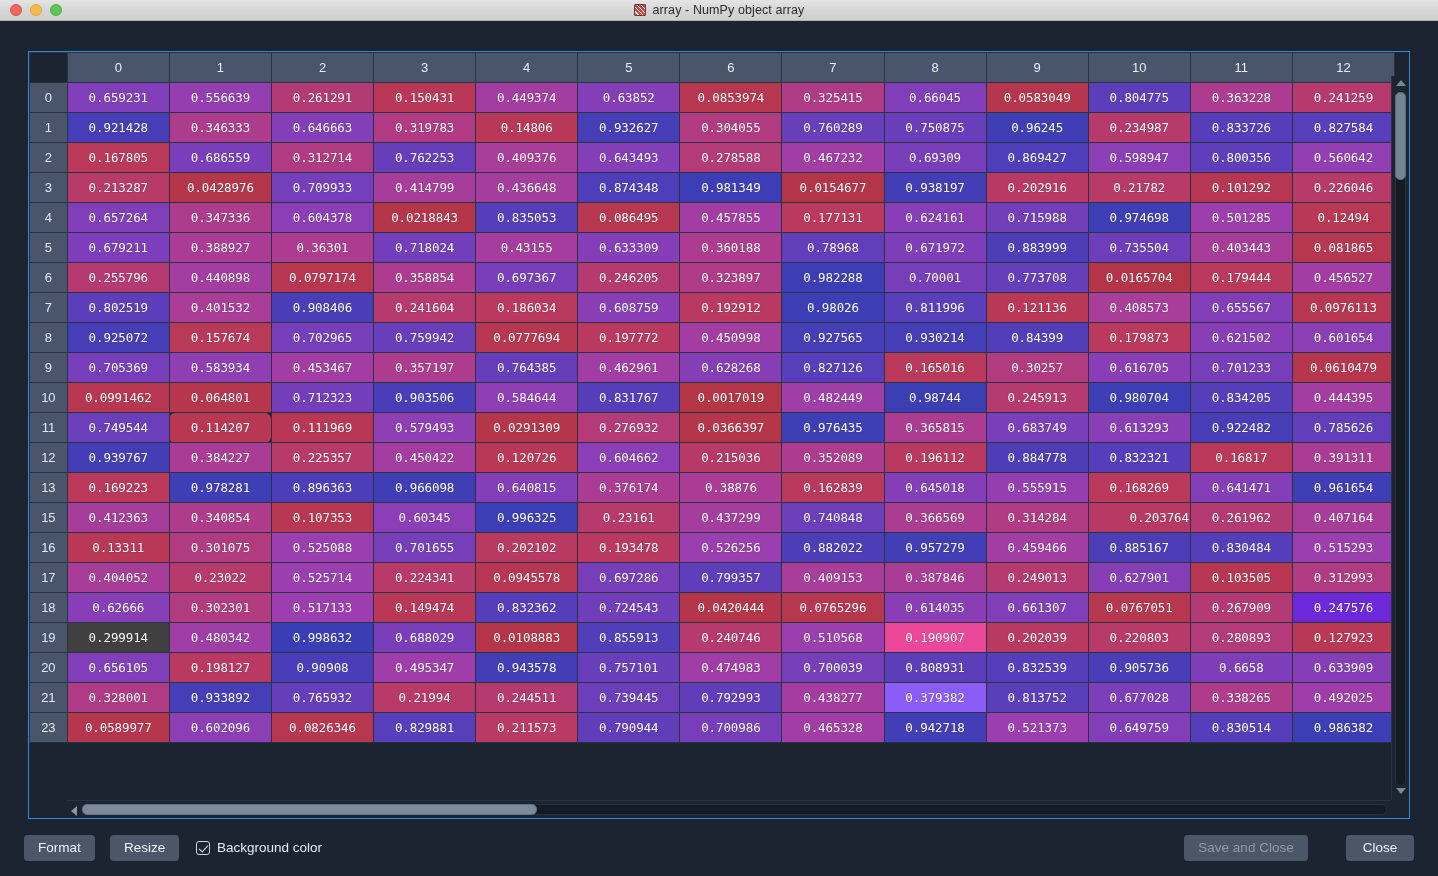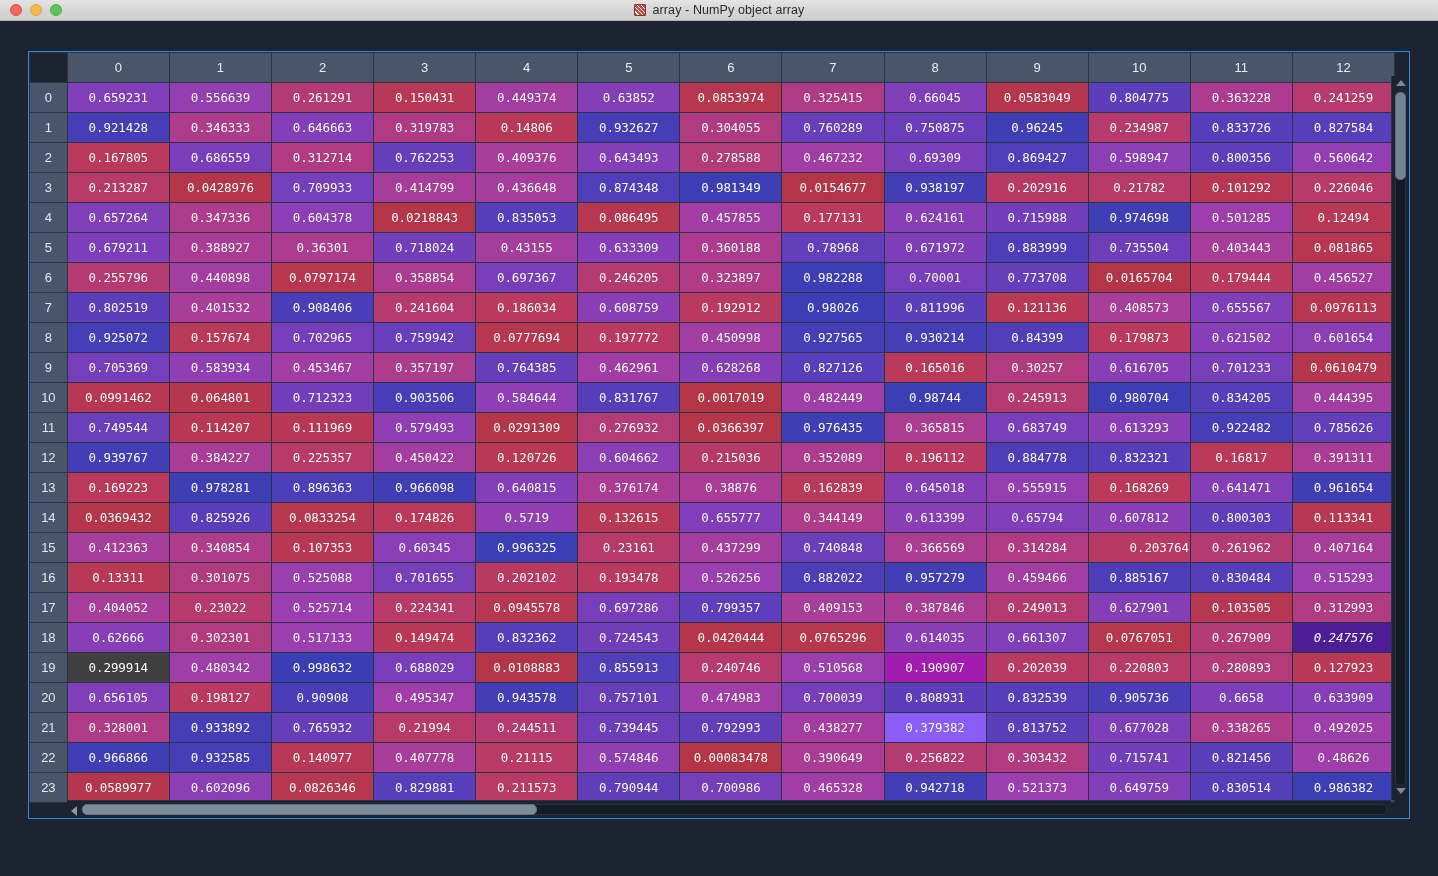--- a/index.html
+++ b/index.html
@@ -460,21 +460,21 @@
               <td class="cell" style="background: rgb(160, 62, 168);">0.482449</td>
               <td class="cell" style="background: rgb(60, 62, 180);">0.98744</td>
               <td class="cell" style="background: rgb(181, 58, 111);">0.245913</td>
               <td class="cell" style="background: rgb(61, 62, 181);">0.980704</td>
               <td class="cell" style="background: rgb(85, 62, 186);">0.834205</td>
               <td class="cell" style="background: rgb(164, 61, 161);">0.444395</td>
             </tr>
             <tr>
               <th class="rowhead">11</th>
               <td class="cell" style="background: rgb(107, 62, 186);">0.749544</td>
-              <td class="cell" style="background: rgb(184, 56, 84);">0.114207</td>
+              <td class="cell" style="background: rgb(184, 56, 84); border-radius: 6px;">0.114207</td>
               <td class="cell" style="background: rgb(184, 55, 84);">0.111969</td>
               <td class="cell" style="background: rgb(144, 62, 180);">0.579493</td>
               <td class="cell" style="background: rgb(181, 54, 74);">0.0291309</td>
               <td class="cell" style="background: rgb(179, 59, 120);">0.276932</td>
               <td class="cell" style="background: rgb(181, 54, 74);">0.0366397</td>
               <td class="cell" style="background: rgb(62, 62, 181);">0.976435</td>
               <td class="cell" style="background: rgb(172, 60, 145);">0.365815</td>
               <td class="cell" style="background: rgb(123, 62, 186);">0.683749</td>
               <td class="cell" style="background: rgb(137, 62, 182);">0.613293</td>
               <td class="cell" style="background: rgb(71, 62, 183);">0.922482</td>
@@ -506,36 +506,20 @@
               <td class="cell" style="background: rgb(171, 60, 147);">0.376174</td>
               <td class="cell" style="background: rgb(170, 60, 150);">0.38876</td>
               <td class="cell" style="background: rgb(185, 57, 90);">0.162839</td>
               <td class="cell" style="background: rgb(131, 62, 184);">0.645018</td>
               <td class="cell" style="background: rgb(149, 62, 178);">0.555915</td>
               <td class="cell" style="background: rgb(186, 57, 91);">0.168269</td>
               <td class="cell" style="background: rgb(132, 62, 184);">0.641471</td>
               <td class="cell" style="background: rgb(64, 62, 181);">0.961654</td>
             </tr>
             <tr>
-              <th class="rowhead">14</th>
-              <td class="cell" style="background: rgb(181, 54, 75);">0.0369432</td>
-              <td class="cell" style="background: rgb(88, 62, 186);">0.825926</td>
-              <td class="cell" style="background: rgb(183, 55, 80);">0.0833254</td>
-              <td class="cell" style="background: rgb(186, 57, 91);">0.174826</td>
-              <td class="cell" style="background: rgb(146, 62, 179);">0.5719</td>
-              <td class="cell" style="background: rgb(184, 56, 86);">0.132615</td>
-              <td class="cell" style="background: rgb(129, 62, 184);">0.655777</td>
-              <td class="cell" style="background: rgb(174, 60, 139);">0.344149</td>
-              <td class="cell" style="background: rgb(137, 62, 182);">0.613399</td>
-              <td class="cell" style="background: rgb(128, 62, 185);">0.65794</td>
-              <td class="cell" style="background: rgb(138, 62, 181);">0.607812</td>
-              <td class="cell" style="background: rgb(94, 62, 186);">0.800303</td>
-              <td class="cell" style="background: rgb(184, 56, 84);">0.113341</td>
-            </tr>
-            <tr>
               <th class="rowhead">15</th>
               <td class="cell" style="background: rgb(167, 61, 154);">0.412363</td>
               <td class="cell" style="background: rgb(174, 60, 138);">0.340854</td>
               <td class="cell" style="background: rgb(184, 55, 83);">0.107353</td>
               <td class="cell" style="background: rgb(139, 62, 181);">0.60345</td>
               <td class="cell" style="background: rgb(59, 62, 180);">0.996325</td>
               <td class="cell" style="background: rgb(182, 58, 107);">0.23161</td>
               <td class="cell" style="background: rgb(165, 61, 159);">0.437299</td>
               <td class="cell" style="background: rgb(109, 62, 186);">0.740848</td>
               <td class="cell" style="background: rgb(172, 60, 145);">0.366569</td>
@@ -583,33 +567,33 @@
               <td class="cell" style="background: rgb(156, 62, 175);">0.517133</td>
               <td class="cell" style="background: rgb(185, 56, 88);">0.149474</td>
               <td class="cell" style="background: rgb(86, 62, 186);">0.832362</td>
               <td class="cell" style="background: rgb(113, 62, 186);">0.724543</td>
               <td class="cell" style="background: rgb(181, 54, 75);">0.0420444</td>
               <td class="cell" style="background: rgb(183, 55, 79);">0.0765296</td>
               <td class="cell" style="background: rgb(137, 62, 182);">0.614035</td>
               <td class="cell" style="background: rgb(128, 62, 185);">0.661307</td>
               <td class="cell" style="background: rgb(183, 55, 79);">0.0767051</td>
               <td class="cell" style="background: rgb(180, 58, 117);">0.267909</td>
-              <td class="cell" style="background: #4c1d95; font-style: italic;">0.247576</td>
+              <td class="cell" style="background: #6d28d9;">0.247576</td>
             </tr>
             <tr>
               <th class="rowhead">19</th>
               <td class="cell" style="background: #404040;">0.299914</td>
               <td class="cell" style="background: rgb(160, 62, 168);">0.480342</td>
               <td class="cell" style="background: rgb(58, 62, 180);">0.998632</td>
               <td class="cell" style="background: rgb(122, 62, 186);">0.688029</td>
               <td class="cell" style="background: rgb(180, 53, 71);">0.0108883</td>
               <td class="cell" style="background: rgb(81, 62, 185);">0.855913</td>
               <td class="cell" style="background: rgb(182, 58, 110);">0.240746</td>
               <td class="cell" style="background: rgb(157, 62, 174);">0.510568</td>
-              <td class="cell" style="background: #a21caf;">0.190907</td>
+              <td class="cell" style="background: #ec4899;">0.190907</td>
               <td class="cell" style="background: rgb(184, 57, 98);">0.202039</td>
               <td class="cell" style="background: rgb(183, 58, 104);">0.220803</td>
               <td class="cell" style="background: rgb(179, 59, 121);">0.280893</td>
               <td class="cell" style="background: rgb(184, 56, 86);">0.127923</td>
             </tr>
             <tr>
               <th class="rowhead">20</th>
               <td class="cell" style="background: rgb(129, 62, 185);">0.656105</td>
               <td class="cell" style="background: rgb(185, 57, 97);">0.198127</td>
               <td class="cell" style="background: rgb(73, 62, 183);">0.90908</td>
@@ -634,36 +618,20 @@
               <td class="cell" style="background: rgb(109, 62, 186);">0.739445</td>
               <td class="cell" style="background: rgb(96, 62, 186);">0.792993</td>
               <td class="cell" style="background: rgb(165, 61, 160);">0.438277</td>
               <td class="cell" style="background: #8b5cf6;">0.379382</td>
               <td class="cell" style="background: rgb(91, 62, 186);">0.813752</td>
               <td class="cell" style="background: rgb(125, 62, 186);">0.677028</td>
               <td class="cell" style="background: rgb(175, 60, 138);">0.338265</td>
               <td class="cell" style="background: rgb(159, 62, 170);">0.492025</td>
             </tr>
             <tr>
-              <th class="rowhead">22</th>
-              <td class="cell" style="background: rgb(63, 62, 181);">0.966866</td>
-              <td class="cell" style="background: rgb(69, 62, 183);">0.932585</td>
-              <td class="cell" style="background: rgb(185, 56, 87);">0.140977</td>
-              <td class="cell" style="background: rgb(168, 61, 154);">0.407778</td>
-              <td class="cell" style="background: rgb(184, 58, 101);">0.21115</td>
-              <td class="cell" style="background: rgb(145, 62, 179);">0.574846</td>
-              <td class="cell" style="background: rgb(180, 53, 70);">0.00083478</td>
-              <td class="cell" style="background: rgb(170, 60, 150);">0.390649</td>
-              <td class="cell" style="background: rgb(180, 58, 114);">0.256822</td>
-              <td class="cell" style="background: rgb(177, 59, 128);">0.303432</td>
-              <td class="cell" style="background: rgb(115, 62, 186);">0.715741</td>
-              <td class="cell" style="background: rgb(89, 62, 186);">0.821456</td>
-              <td class="cell" style="background: rgb(160, 62, 169);">0.48626</td>
-            </tr>
-            <tr>
               <th class="rowhead">23</th>
               <td class="cell" style="background: rgb(182, 54, 77);">0.0589977</td>
               <td class="cell" style="background: rgb(140, 62, 181);">0.602096</td>
               <td class="cell" style="background: rgb(183, 55, 80);">0.0826346</td>
               <td class="cell" style="background: rgb(87, 62, 186);">0.829881</td>
               <td class="cell" style="background: rgb(184, 58, 101);">0.211573</td>
               <td class="cell" style="background: rgb(96, 62, 186);">0.790944</td>
               <td class="cell" style="background: rgb(119, 62, 186);">0.700986</td>
               <td class="cell" style="background: rgb(162, 61, 165);">0.465328</td>
               <td class="cell" style="background: rgb(67, 62, 182);">0.942718</td>
@@ -689,14 +657,24 @@
 
     <div id="hscroll">
       <div id="htrack"></div>
       <div class="arrow-left">
           <div class="tri-l"></div>
         </div>
       <div id="hthumb"></div>
     </div>
   </div>
 
+  <div id="bottombar">
+    <button class="btn" id="btn-format">Format</button>
+    <button class="btn" id="btn-resize">Resize</button>
+    <div id="bgcolor-wrap">
+      <span id="bgcolor-box"></span>
+      <span id="bgcolor-label">Background color</span>
+    </div>
+    <button class="btn disabled" id="btn-save-close" disabled="">Save and Close</button>
+    <button class="btn" id="btn-close">Close</button>
+  </div>
 
 </div>
 
 </body></html>

